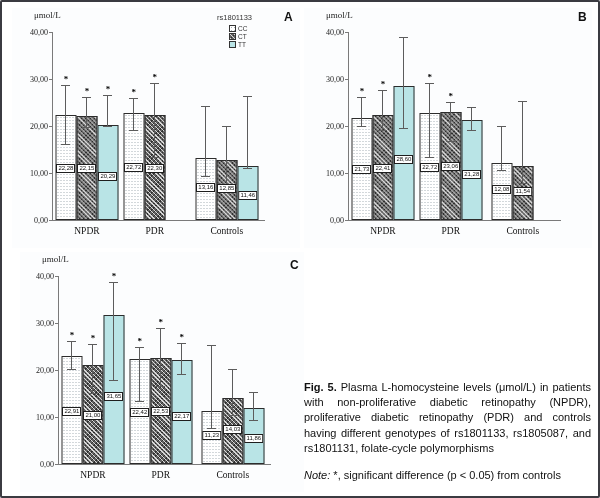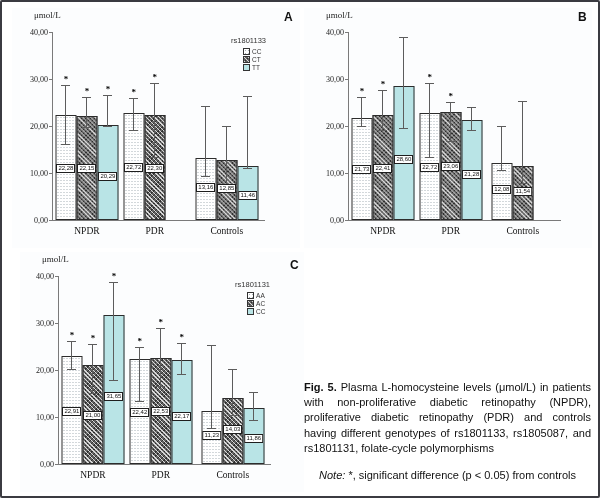--- a/index.html
+++ b/index.html
@@ -29,29 +29,29 @@
   .p2{background-color:#b9e4e6;}
   .err{position:absolute;left:50%;transform:translateX(-50%);width:9px;z-index:2;
        border-top:1px solid #5c5c5c;border-bottom:1px solid #5c5c5c;}
   .err i{display:block;width:1px;height:100%;margin:0 auto;background:#5c5c5c;}
   .star{position:absolute;left:50%;transform:translateX(-50%);z-index:2;
         font:bold 9px "Liberation Serif",serif;color:#000;}
   .vlabel{position:absolute;left:50%;transform:translateX(-50%);z-index:3;
           background:#fff;border:1px solid #1e1e1e;padding:0 1px;
           font:6px/7px "Liberation Sans",sans-serif;color:#111;white-space:nowrap;}
 
-  .legend{position:absolute;top:5px;right:34px;margin-top:23px;}
+  .legend{position:absolute;top:5px;right:48px;}
   .rsid{font:7.5px "Liberation Sans",sans-serif;color:#333;margin-bottom:2px;text-align:center;}
   .lrow{display:flex;align-items:center;gap:2px;height:8px;margin-left:12px;}
   .sw{width:7px;height:7px;border:1px solid #333;box-sizing:border-box;flex:0 0 auto;}
   .ltext{font:6.5px "Liberation Sans",sans-serif;color:#333;}
 
   .caption{position:absolute;left:302px;top:378px;width:287px;color:#111;}
   .caption p{margin:0;font:11px/1.38 "Liberation Sans",sans-serif;text-align:justify;}
-  .caption p.note{margin-top:12px;text-align:center;}
+  .caption p.note{margin-top:12px;text-align:left;}
 </style>
 </head>
 <body>
 
 <div class="page">
 
   <div class="panel" style="left:10px;top:6px;width:288px;height:240px;">
     <div class="unit">μmol/L</div>
     <div class="legend">
         <div class="rsid">rs1801133</div>
@@ -234,35 +234,20 @@
             <div class="vlabel" style="bottom: 24.4071px;">11,54</div>
           </div>
           <div class="bar-slot"></div>
         </div>
         <div class="xlabel" style="left: 82%;">Controls</div>
       </div>
   </div>
 
   <div class="panel" style="left:18px;top:250px;width:284px;height:240px;">
     <div class="unit">μmol/L</div>
-    <div class="legend">
-        <div class="rsid">rs1801131</div>
-        <div class="lrow">
-          <div class="sw p0"></div>
-          <div class="ltext">AA</div>
-        </div>
-        <div class="lrow">
-          <div class="sw p1"></div>
-          <div class="ltext">AC</div>
-        </div>
-        <div class="lrow">
-          <div class="sw p2"></div>
-          <div class="ltext">CC</div>
-        </div>
-      </div>
     <div class="plot" style="left:38px;">
         <div class="ytick" style="top: -4px;">40,00</div>
         <div class="tm" style="top: 0px;"></div>
         <div class="ytick" style="top: 43px;">30,00</div>
         <div class="tm" style="top: 47px;"></div>
         <div class="ytick" style="top: 90px;">20,00</div>
         <div class="tm" style="top: 94px;"></div>
         <div class="ytick" style="top: 137px;">10,00</div>
         <div class="tm" style="top: 141px;"></div>
         <div class="ytick" style="top: 184px;">0,00</div>

